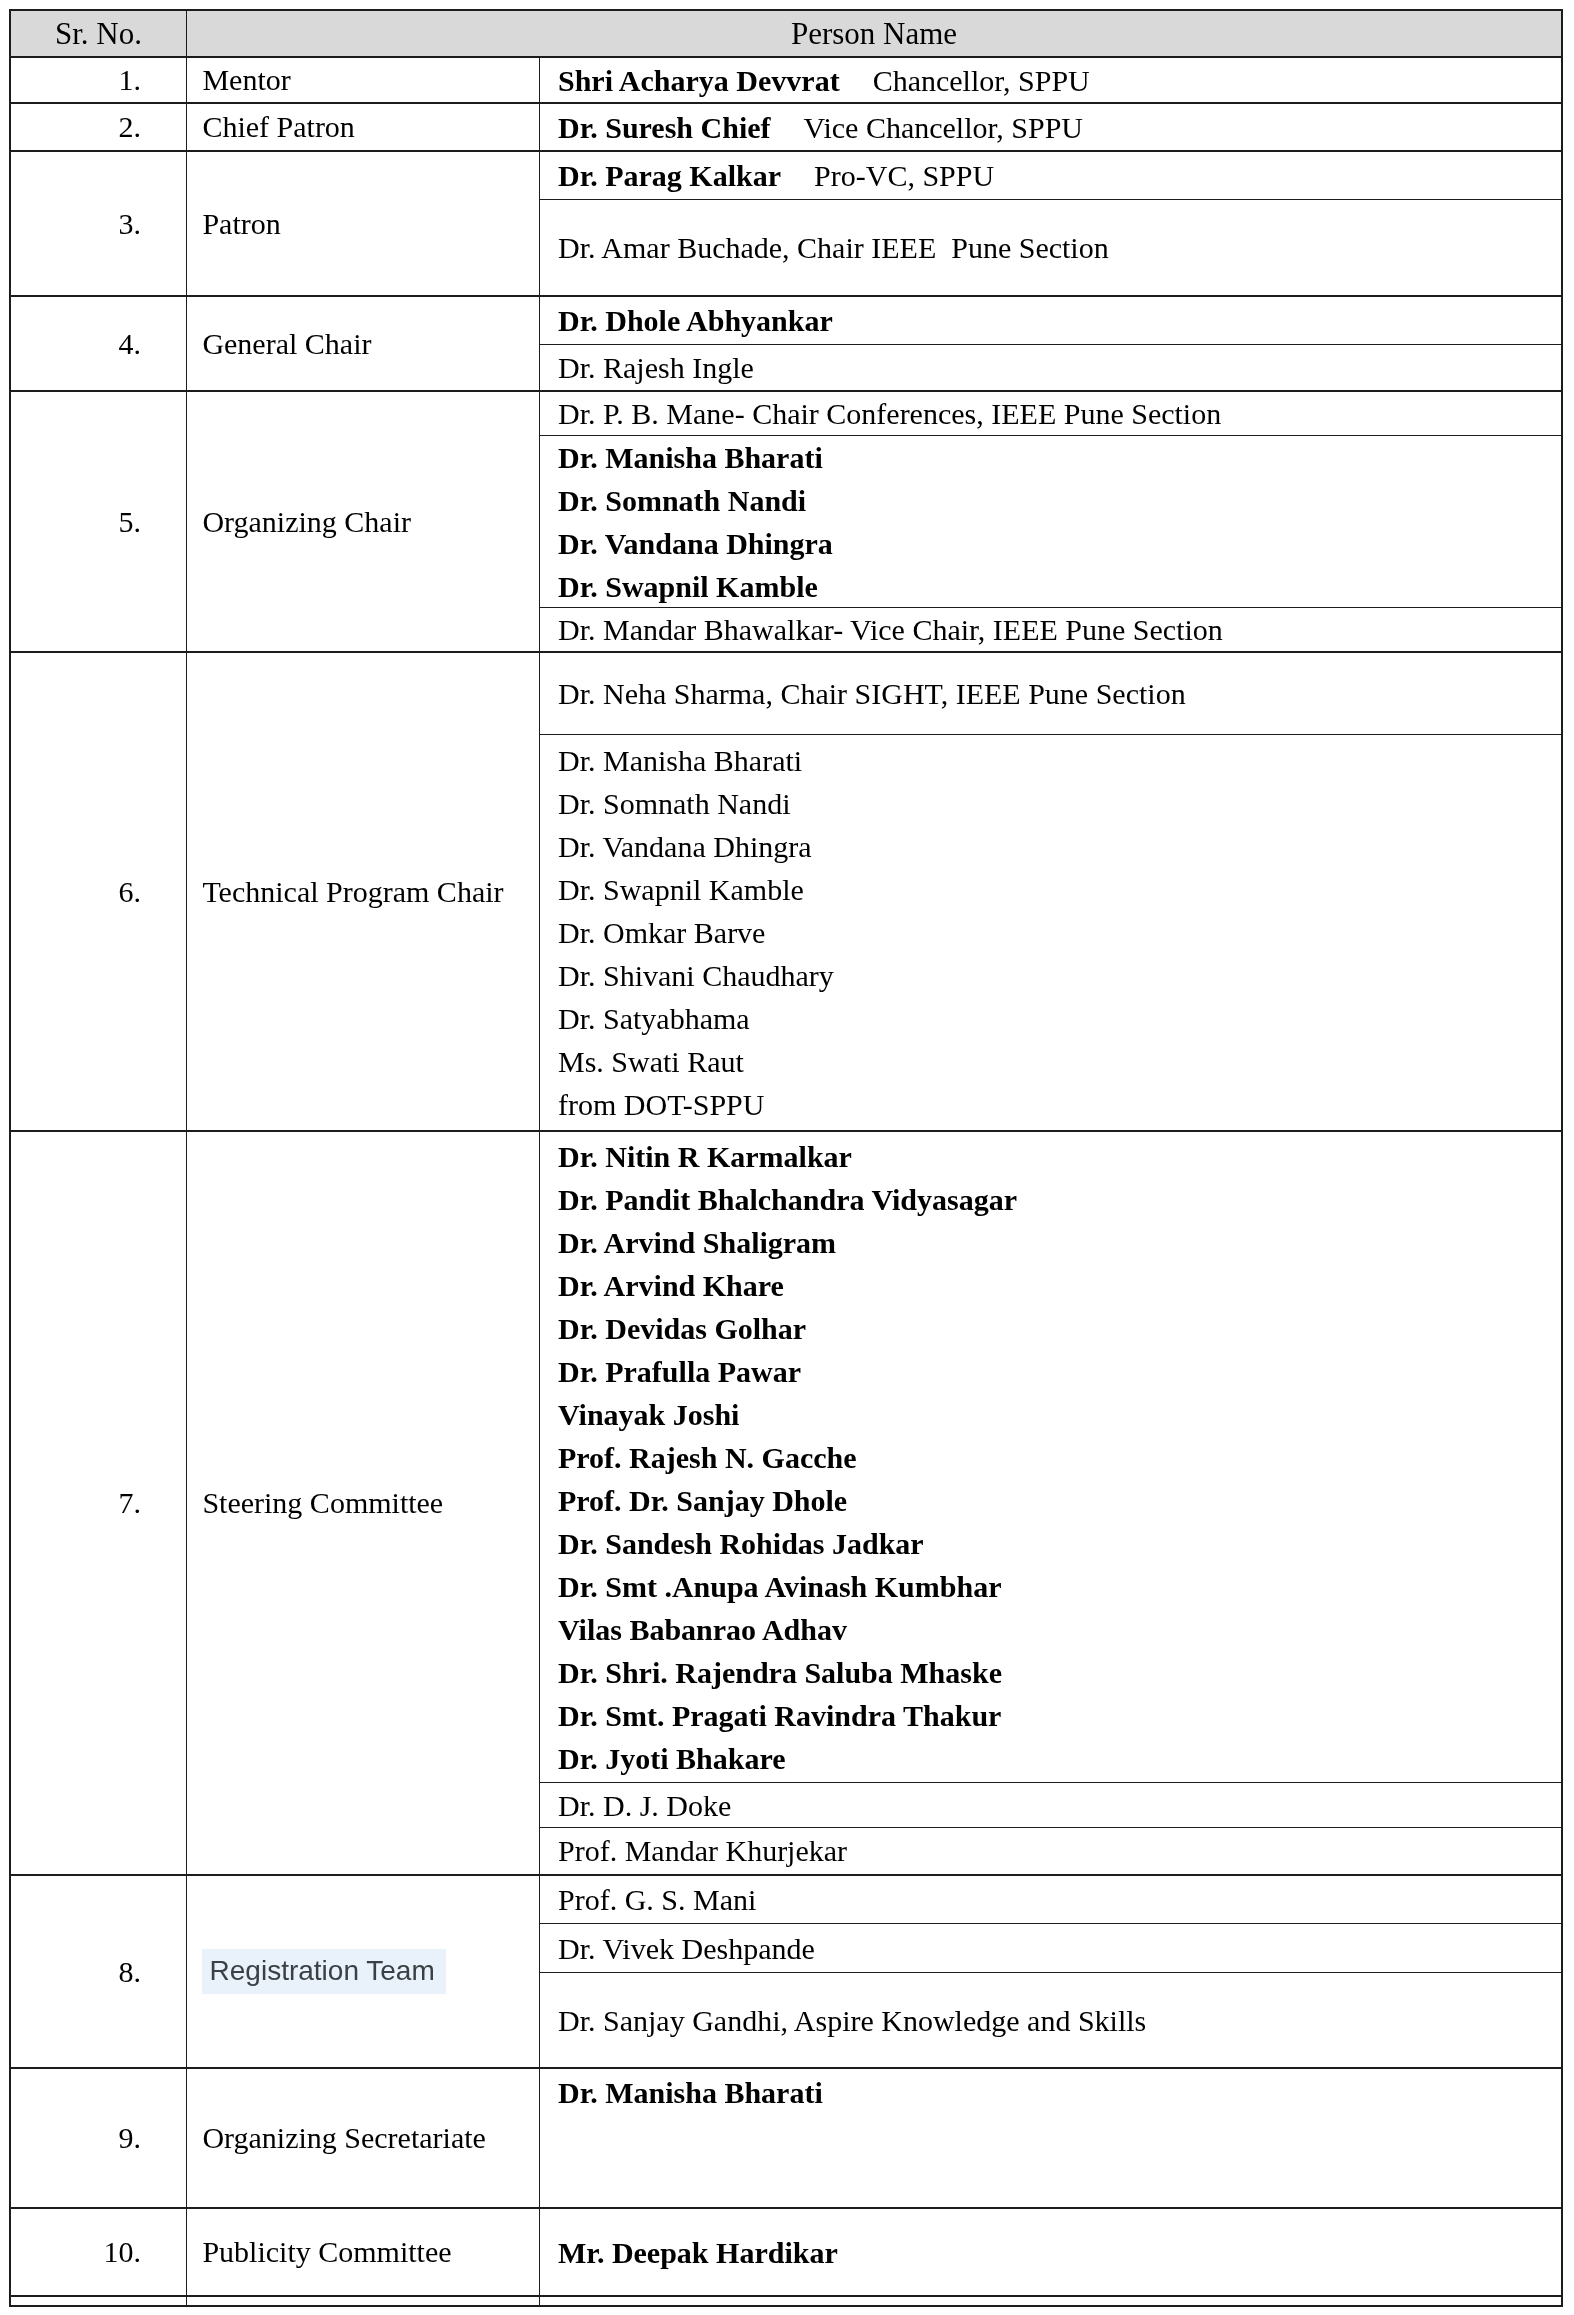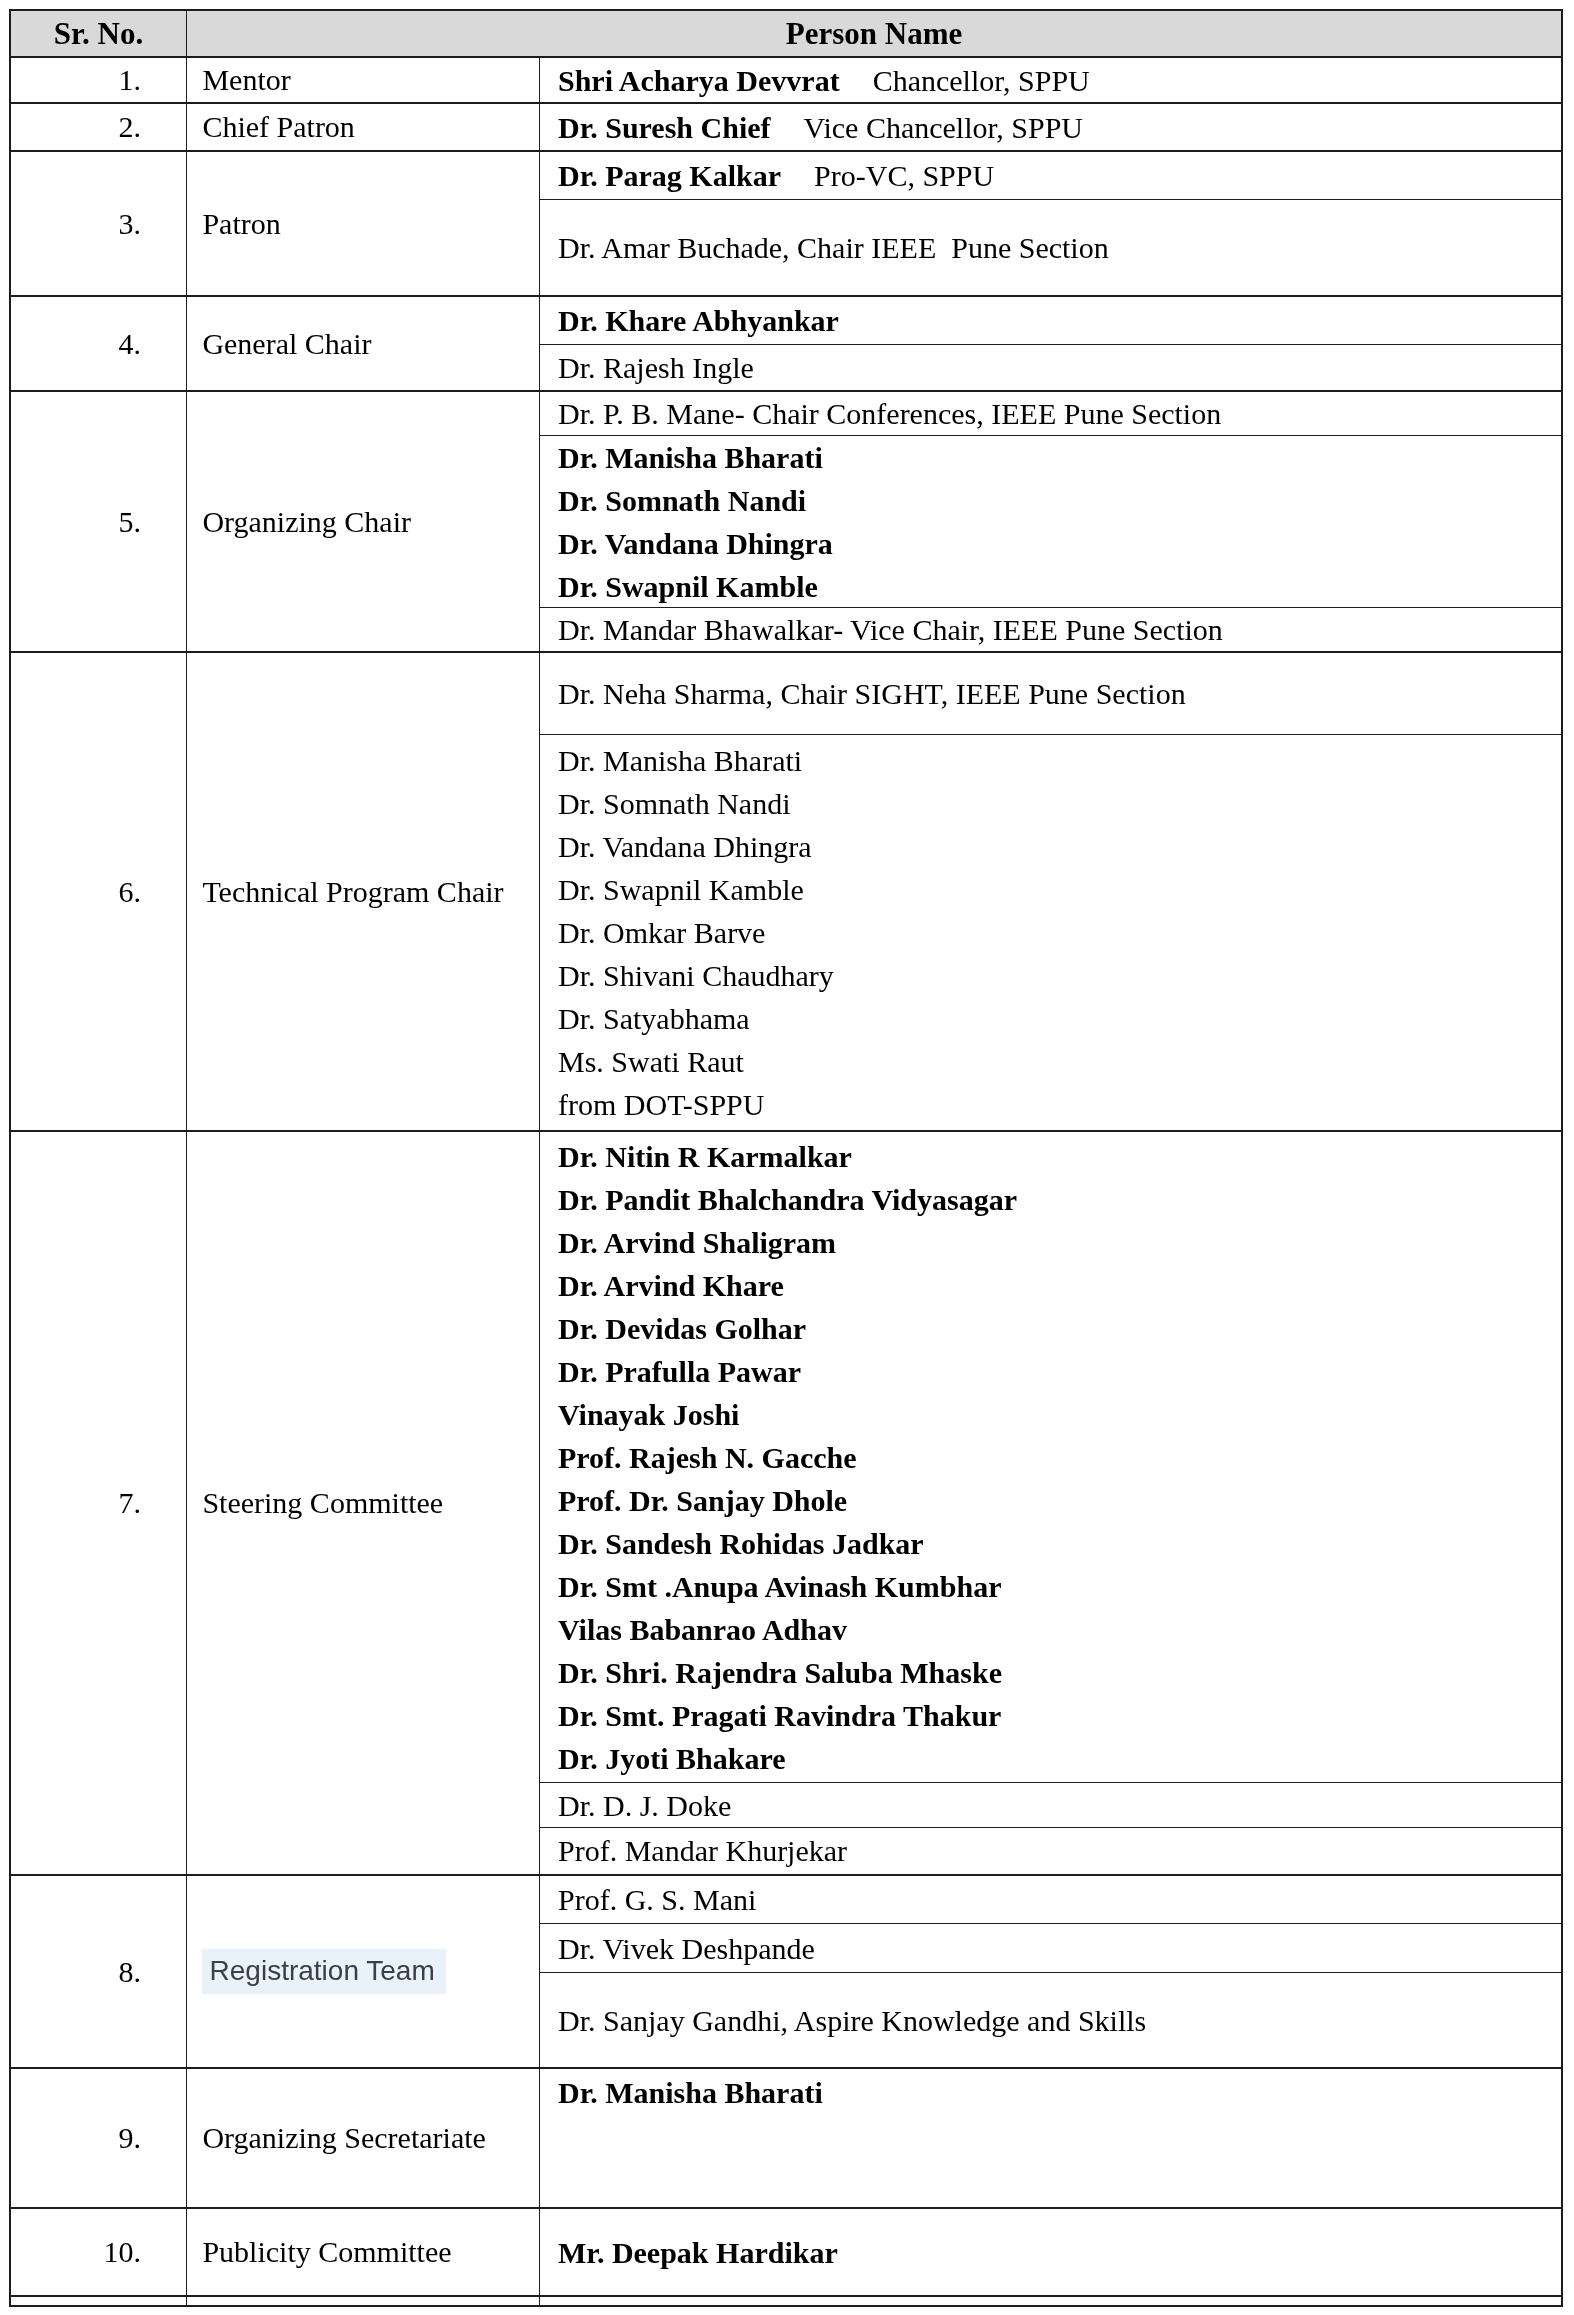--- a/index.html
+++ b/index.html
@@ -33,21 +33,21 @@
     padding-left:18px;padding-right:14.5px;box-sizing:border-box;
   }
   .pcell + .pcell{border-top:1.8px solid #1c1c1c;}
   .pline{font-size:30px;line-height:43px;white-space:pre-wrap;}
   .seg{display:inline;}
   .seg-b{font-weight:bold;}
   .seg + .seg{margin-left:1.1em;}
   .hdr{background:#d9d9d9;}
   .hdr .hcell{
     display:flex;align-items:center;justify-content:center;
-    font-weight:bold;font-size:31px;padding:0;
+    font-weight:normal;font-size:31px;padding:0;
   }
   .hl{
     font-family:"Liberation Sans","DejaVu Sans",sans-serif;
     font-size:28px;color:#3b4045;background:#e9f1fb;
     padding:6.3px 11px 8.1px 7.2px;line-height:31px;
   }
 </style>
 </head>
 <body>
 
@@ -94,21 +94,21 @@
           </div>
         </div>
       </div>
       <div class="row" style="height: 93px;">
         <div class="cell c-sr">4.</div>
         <div class="cell c-com">
           <span>General Chair</span>
         </div>
         <div class="c-person">
           <div class="pcell" style="height: 47px;">
-            <div class="pline"><span class="seg seg-b">Dr. Khare Abhyankar</span></div>
+            <div class="pline"><span class="seg seg-b">Dr. Dhole Abhyankar</span></div>
           </div>
           <div class="pcell" style="height: 46px;">
             <div class="pline"><span class="seg">Dr. Rajesh Ingle</span></div>
           </div>
         </div>
       </div>
       <div class="row" style="height: 259px;">
         <div class="cell c-sr">5.</div>
         <div class="cell c-com">
           <span>Organizing Chair</span>

